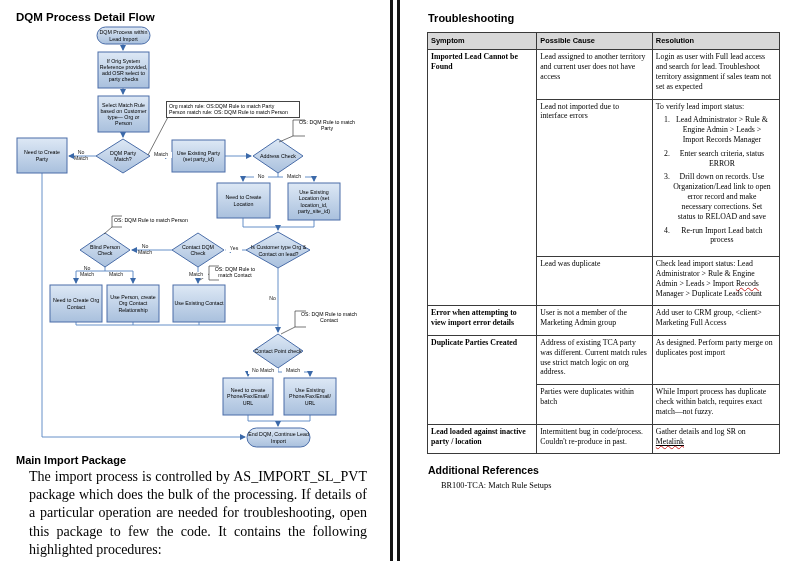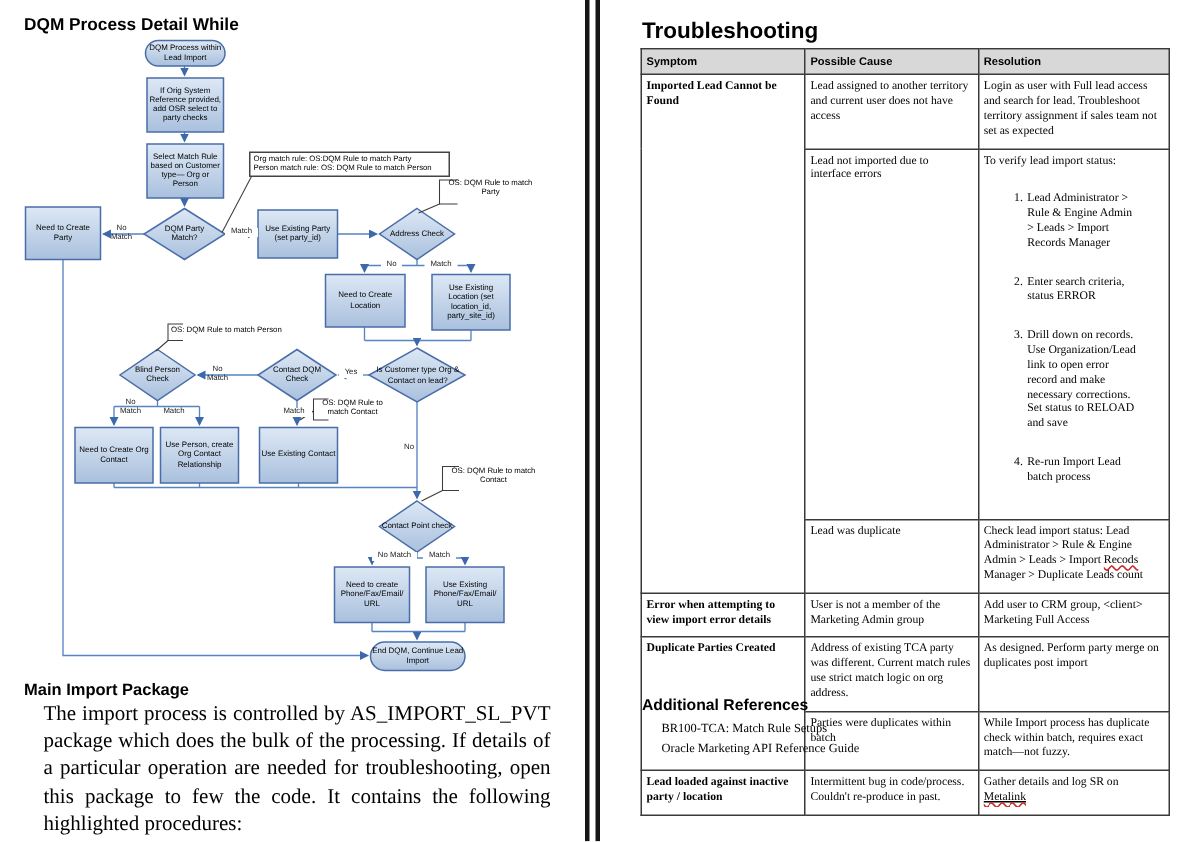--- a/index.html
+++ b/index.html
@@ -15,43 +15,43 @@
   .fnode{position:absolute;display:flex;align-items:center;justify-content:center;
          text-align:center;font-size:5.3px;line-height:1.16;color:#000;z-index:3;}
   .elab{position:absolute;font-size:5.2px;line-height:5.9px;text-align:center;color:#1a1a1a;z-index:3;}
   .ebg{background:#fff;padding:0 1px;}
   .callout{position:absolute;font-size:5.2px;line-height:6.3px;z-index:3;}
   .callout.boxed{border:0.5px solid #444;background:#fff;padding:1px 2px;}
   .p1-h2{position:absolute;left:16px;top:454px;font-size:11px;font-weight:bold;}
   .p1-body{position:absolute;left:29px;top:468px;width:338px;font-family:"Liberation Serif",serif;
            font-size:14px;line-height:1.3;text-align:justify;}
   
-  .p2-h1{position:absolute;left:428px;top:12px;font-size:15px;font-weight:bold;}
+  .p2-h1{position:absolute;left:428px;top:12px;font-size:11px;font-weight:bold;}
   .tstable{position:absolute;left:427px;top:32px;width:353px;border-collapse:collapse;
            font-family:"Liberation Serif",serif;font-size:7.8px;line-height:1.26;}
   .tstable th,.tstable td{border:1px solid #3a3a3a;vertical-align:top;text-align:left;
            padding:2px 4px 7px 3px;}
   .tstable th{font-family:"Liberation Sans",sans-serif;font-size:7.4px;font-weight:bold;
            background:#d8d8d8;padding:3px 4px 4px 3px;}
   .col-sym{width:104px;}  .col-cause{width:110px;}  .col-res{width:121px;}
   .sym{font-weight:bold;}
   .tstable ol{margin:0;padding-left:12px;}
-  .tstable ol li{margin:16px;padding-left:1px;}
+  .tstable ol li{margin:4px;padding-left:1px;text-align:center;}
   .misspell{text-decoration:underline wavy #cc2a2a;text-decoration-thickness:0.5px;}
   .doc-link{text-decoration:underline;cursor:pointer;}
   .p2-h2{position:absolute;left:428px;top:464px;font-size:10.5px;font-weight:bold;}
   .refs{position:absolute;left:441px;top:479px;font-family:"Liberation Serif",serif;
         font-size:8.3px;line-height:13px;}
 </style>
 </head>
 <body>
 
 <div id="doc">
 
-  <div class="p1-title">DQM Process Detail While</div>
+  <div class="p1-title">DQM Process Detail Flow</div>
 
   <div class="flow">
     <svg width="395" height="455" viewBox="0 0 395 455">
       <defs>
         <linearGradient id="g1" x1="0" y1="0" x2="0" y2="1">
           <stop offset="0" stop-color="#dde8f5"></stop>
           <stop offset="1" stop-color="#a9c0dd"></stop>
         </linearGradient>
         <marker id="arr" markerUnits="userSpaceOnUse" markerWidth="7" markerHeight="7" refX="5" refY="3" orient="auto">
           <path d="M0,0 L6,3 L0,6 Z" fill="#3b69a9"></path>
@@ -234,16 +234,15 @@
         <td class="sym">Lead loaded against inactive party / location</td>
         <td>Intermittent bug in code/process. Couldn't re-produce in past.</td>
         <td><span>Gather details and log SR on </span><span class="doc-link"><span class="misspell">Metalink</span></span></td>
       </tr>
     </tbody>
   </table>
 
   <div class="p2-h2">Additional References</div>
   <div class="refs">
     <div>BR100-TCA: Match Rule Setups</div>
-    <div>Oracle Marketing API Reference Guide</div>
   </div>
 
 </div>
 
 </body></html>

